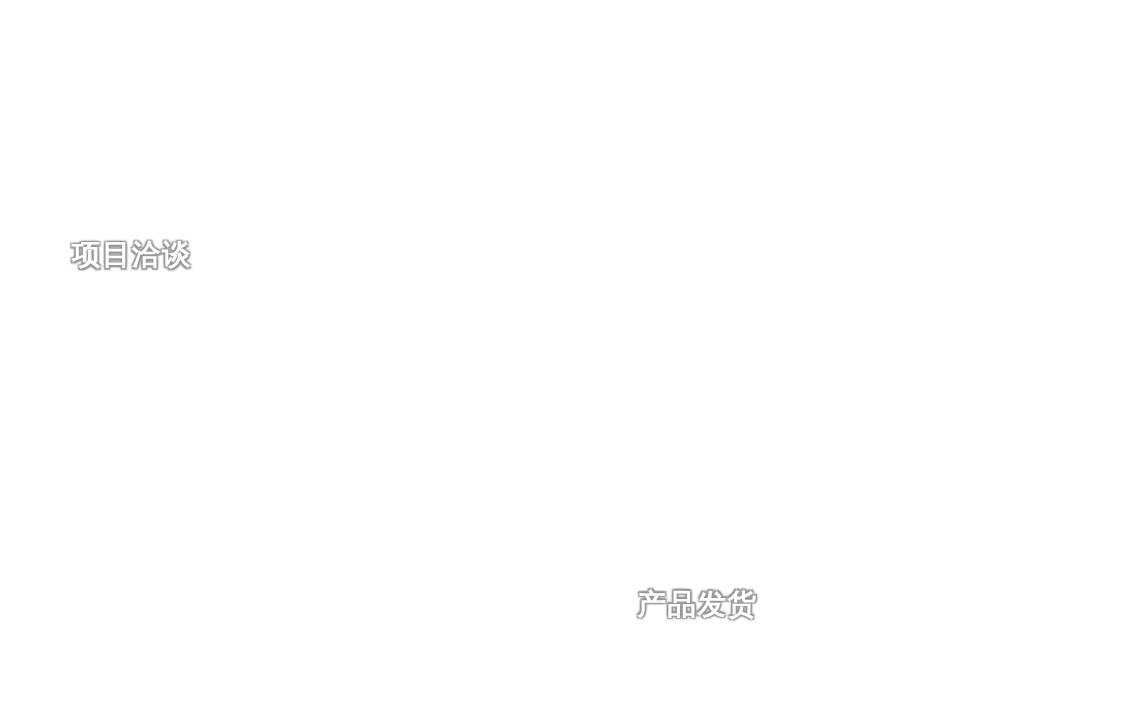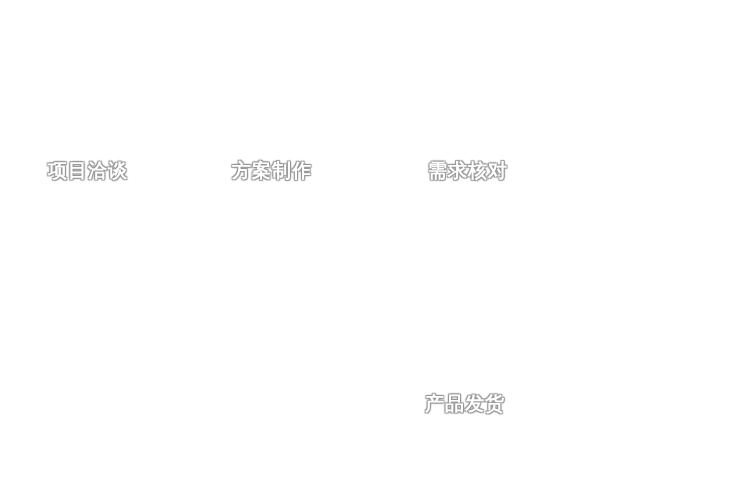--- a/index.html
+++ b/index.html
@@ -34,22 +34,20 @@
   .row-top    { top: 161px; }
   .row-bottom { top: 394px; }
 </style>
 </head>
 <body>
 
 <div class="canvas">
 
   <span class="step-label row-top" style="left:88px">项目洽谈</span>
 
-  <span class="step-label row-top" style="left:272px">方案制作</span>
 
-  <span class="step-label row-top" style="left:468px">需求核对</span>
 
 
 
   <span class="step-label row-bottom" style="left:465px">产品发货</span>
 
 
 </div>
 
 </body></html>

